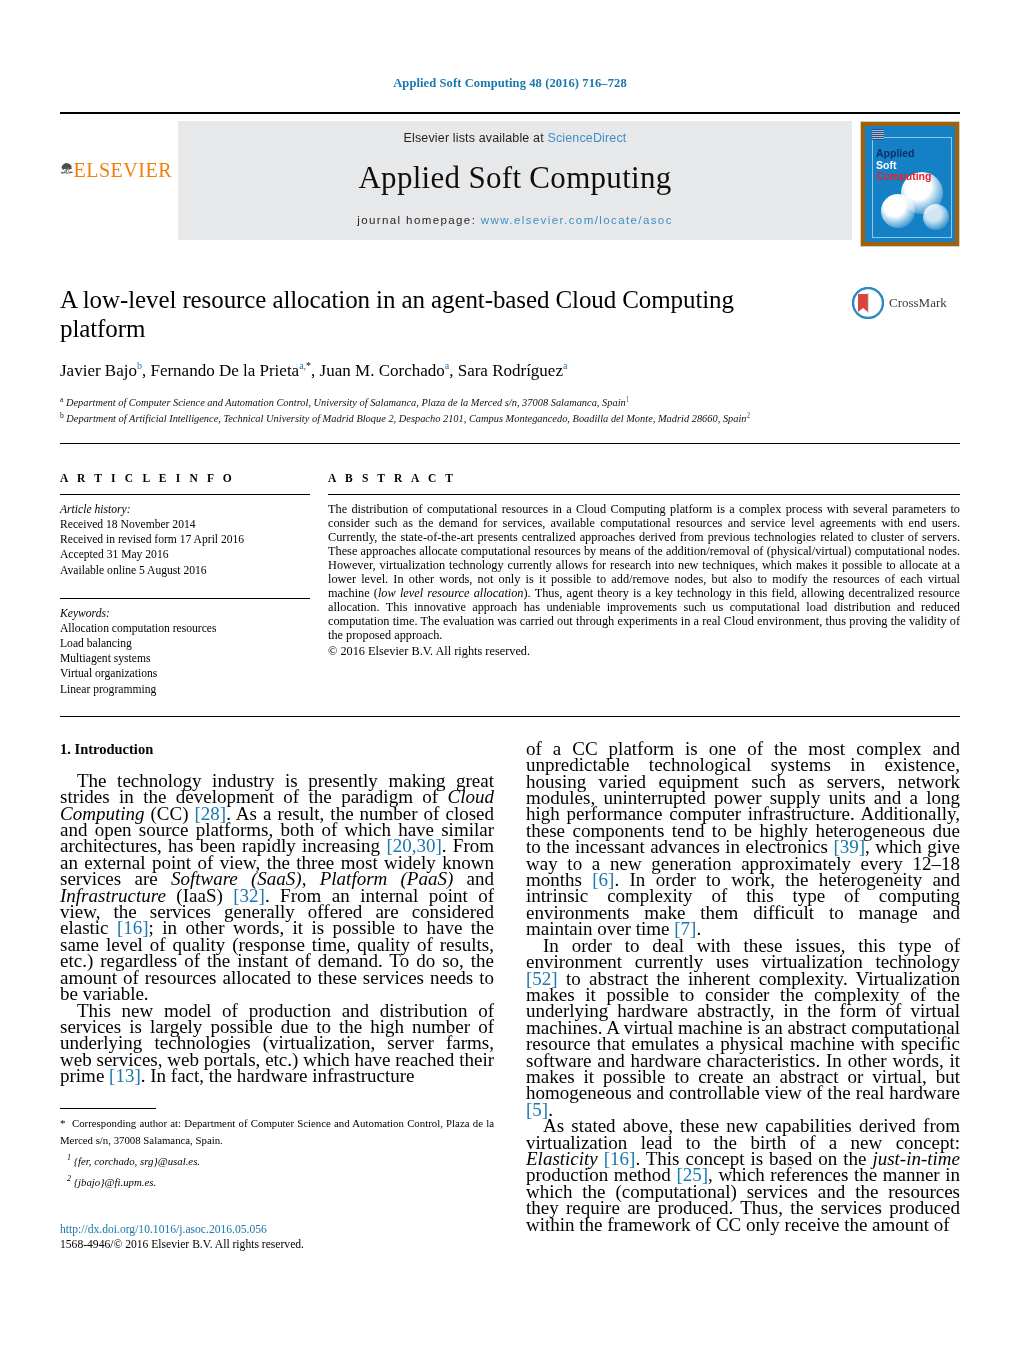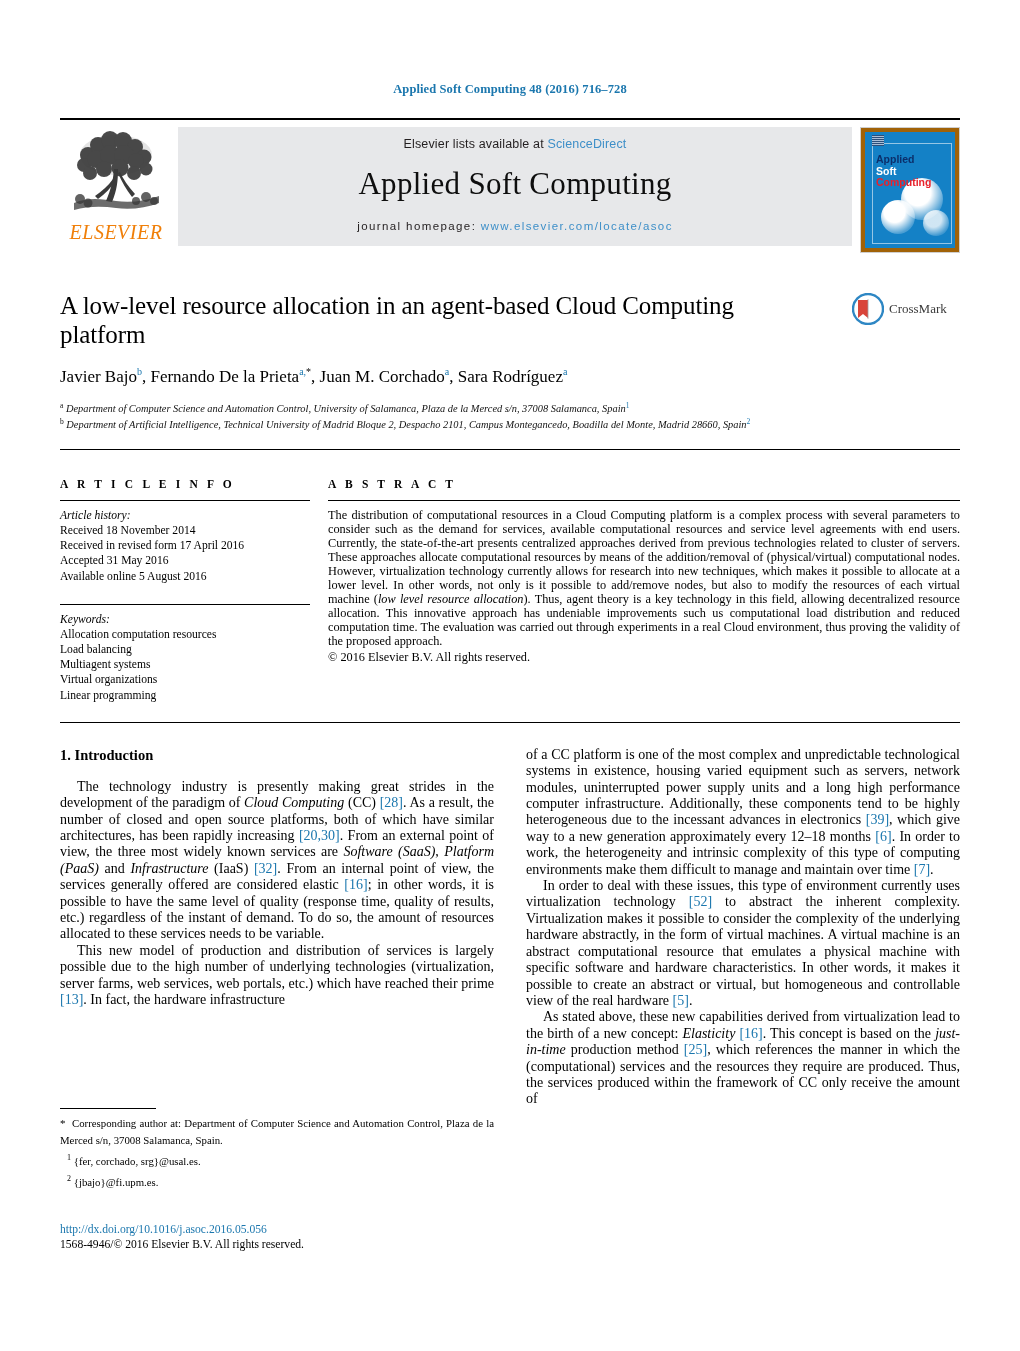--- a/index.html
+++ b/index.html
@@ -13,21 +13,21 @@
     font-family: "Liberation Serif", serif;
     color: #000;
     position: relative;
     overflow: hidden;
   }
   .page {
     width: 1020px;
     height: 1142px;
     position: relative;
     box-sizing: border-box;
-    padding: 16px 60px;
+    padding: 10px 60px;
   }
 
   
   .running-head {
     text-align: center;
     color: #1b77ae;
     font-weight: bold;
     font-size: 12.5px;
     letter-spacing: 0.1px;
     padding-top: 66px;
@@ -40,25 +40,24 @@
     border-top: 2px solid #000;
     padding-top: 7px;
     display: flex;
     align-items: flex-start;
     height: 132px;
   }
   .elsevier-logo {
     width: 112px;
     flex: 0 0 112px;
     display: flex;
-    flex-direction: column;
+    flex-direction: row;
     align-items: center;
     justify-content: flex-start;
     padding-top: 2px;
-    font-style: italic;
   }
   .tree-svg { display:block; }
   .elsevier-word {
     font-family: "Liberation Serif", serif;
     font-size: 20px;
     letter-spacing: 0.5px;
     color: #f07f09;
     margin-top: 1px;
     line-height: 1;
   }
@@ -264,21 +263,21 @@
   }
   .col { width: 434px; flex: 0 0 434px; }
   h2.sec-num {
     font-family: "Liberation Serif", serif;
     font-size: 14.5px;
     font-weight: bold;
     margin: 0 0 15px 0;
   }
   p.body-p {
     margin: 0;
-    font-size: 14px;
+    font-size: 19px;
     line-height: 16.4px;
     text-align: justify;
     text-indent: 17px;
     hyphens: auto;
   }
   p.body-p + p.body-p { margin-top: 0; }
   .cite { color: #1b77ae; }
   .ital { font-style: italic; }
 
   
@@ -295,21 +294,21 @@
   }
   .fn {
     font-size: 10.8px;
     line-height: 17px;
     text-align: justify;
   }
   .fn .star { font-size: 11px; }
   .fn-indent { padding-left: 14px; text-indent: -6px; }
   .fn-em { font-style: italic; }
   .fn a, .link { color: #1b77ae; text-decoration: none; }
-  .fn-num { padding-left: 16px; text-indent: -9px; }
+  .fn-num { padding-left: 16px; text-indent: -9px; font-style: italic; }
   .fn-num sup { font-size: 8px; }
 
   .doi-area {
     position: absolute;
     left: 60px;
     top: 1222px;
     width: 450px;
   }
   .doi-line {
     color: #1b77ae;

